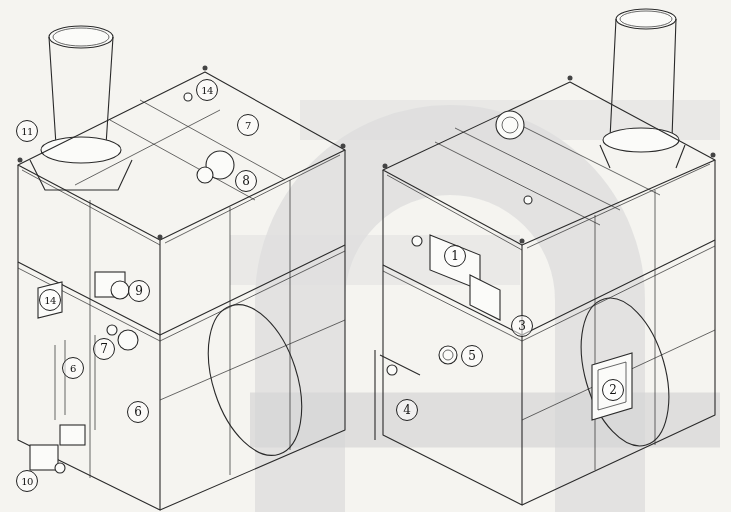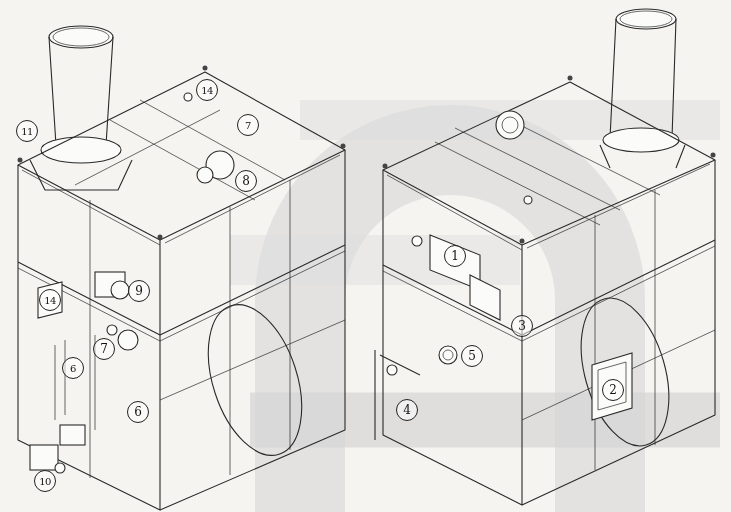--- a/index.html
+++ b/index.html
@@ -120,21 +120,21 @@
         <circle class="d" cx="713" cy="155" r="2.5"></circle>
       <circle class="d" cx="385" cy="166" r="2.5"></circle>
         <circle class="d" cx="522" cy="241" r="2.5"></circle>
     </g>
   </svg>
 
   <div class="callout" style="left:138px;top:412px;">6</div>
   <div class="callout" style="left:104px;top:349px;">7</div>
   <div class="callout" style="left:246px;top:181px;">8</div>
   <div class="callout" style="left:139px;top:291px;">9</div>
-  <div class="callout sm" style="left:45px;top:481px;">10</div>
+  <div class="callout sm" style="left:27px;top:481px;">10</div>
   <div class="callout sm" style="left:50px;top:300px;">14</div>
   <div class="callout sm" style="left:73px;top:368px;">6</div>
   <div class="callout sm" style="left:27px;top:131px;">11</div>
   <div class="callout sm" style="left:207px;top:90px;">14</div>
   <div class="callout sm" style="left:248px;top:125px;">7</div>
 
   <div class="callout" style="left:455px;top:256px;">1</div>
   <div class="callout" style="left:613px;top:390px;">2</div>
   <div class="callout" style="left:522px;top:326px;">3</div>
   <div class="callout" style="left:407px;top:410px;">4</div>

